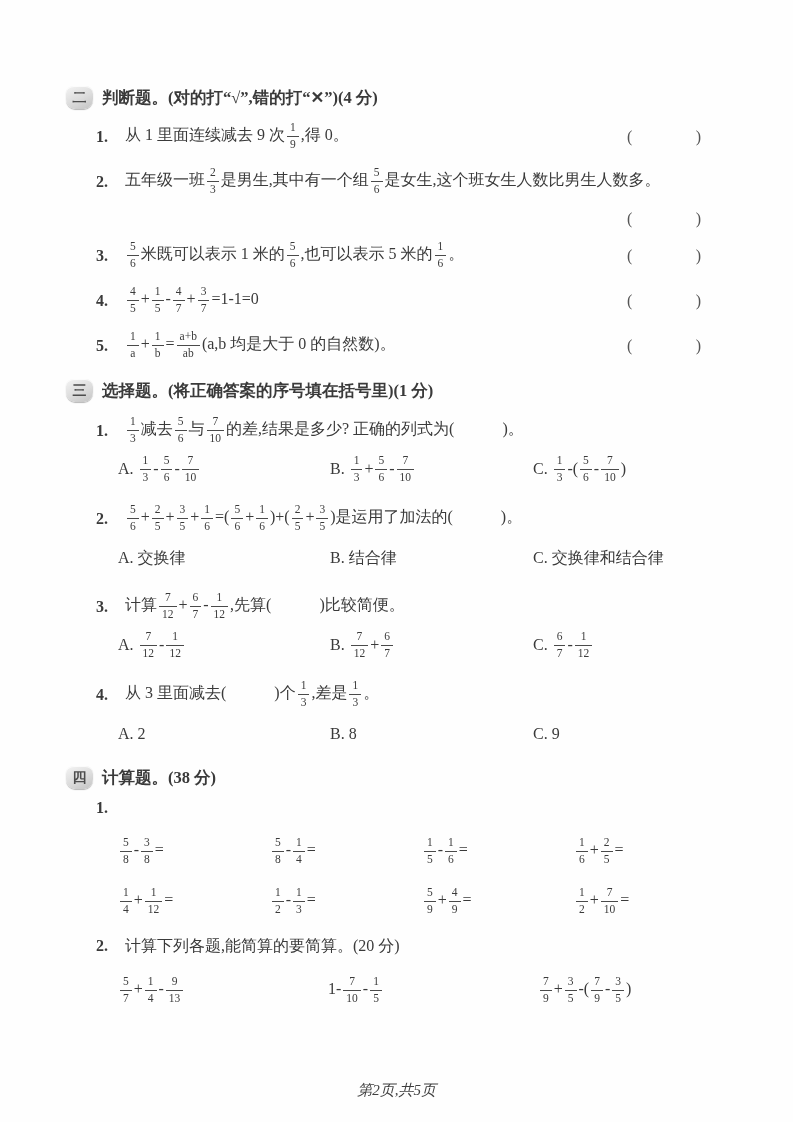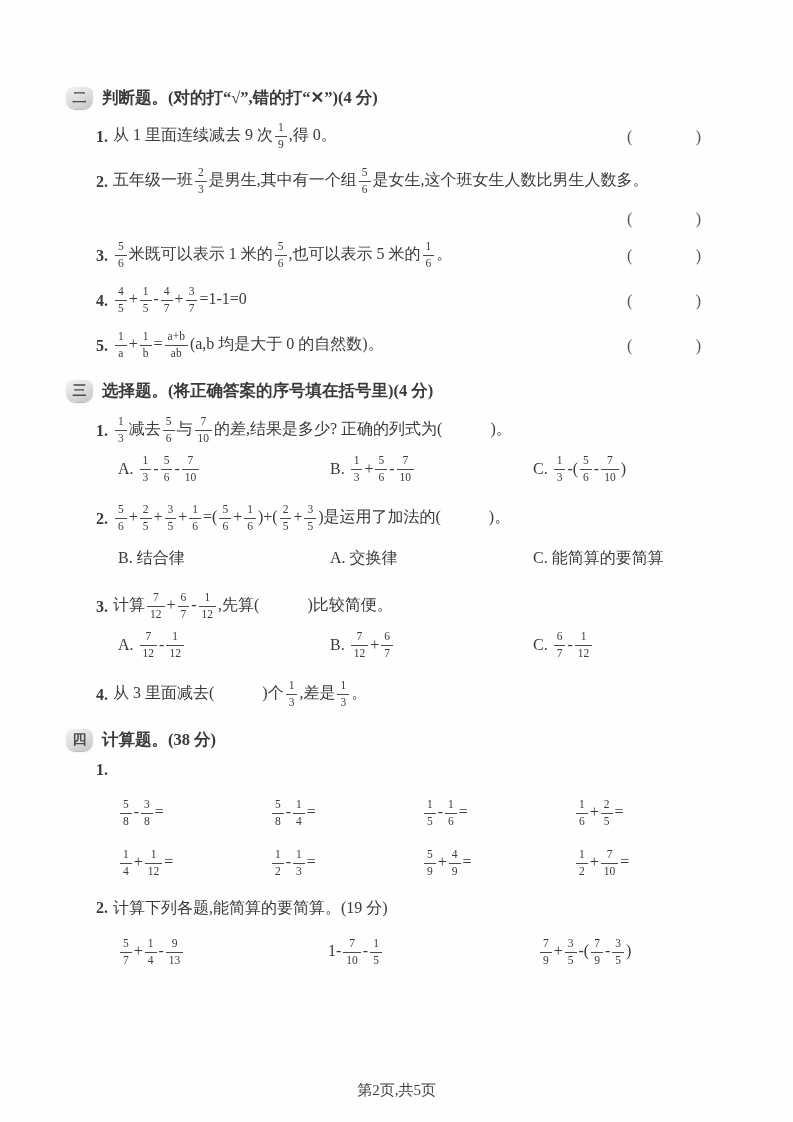--- a/index.html
+++ b/index.html
@@ -40,21 +40,21 @@
 
   
   .q-row {
     display: flex;
     align-items: center;
     padding-left: 30px;
     margin: 11px 0;
     min-height: 34px;
   }
   .q-no { font-weight: bold; margin-right: 5px; flex: none; }
-  .q-text { flex: 1; }
+  .q-text { flex: 1; margin-left: 12px; }
   .ans {
     width: 74px;
     flex: none;
     margin-left: 10px;
     display: flex;
     justify-content: space-between;
     color: #555;
   }
   .ans-line {
     display: flex;
@@ -110,20 +110,21 @@
   .stem-row { margin: 12px 0 6px; }
 
   .footer {
     position: absolute;
     bottom: 22px;
     left: 0;
     width: 100%;
     text-align: center;
     font-size: 15px;
     color: #3f3f3f;
+    font-style: italic;
   }
 </style>
 </head>
 <body>
 
 <div class="page">
 
   <div class="section">
     <div class="sec-header">
       <span class="badge">二</span>
@@ -174,56 +175,61 @@
       <span class="ans">
         <span>(</span>
         <span>)</span>
       </span>
     </div>
   </div>
 
   <div class="section">
     <div class="sec-header">
       <span class="badge">三</span>
-      <span>选择题。(将正确答案的序号填在括号里)(4 分)</span>
+      <span>选择题。(将正确答案的序号填在括号里)(1 分)</span>
     </div>
 
     <div class="q-row stem-row">
       <span class="q-no">1.</span>
       <span class="q-text"><span class="frac"><span class="num">1</span><span class="den">3</span></span>减去<span class="frac"><span class="num">5</span><span class="den">6</span></span>与<span class="frac"><span class="num">7</span><span class="den">10</span></span>的差,结果是多少? 正确的列式为(　　　)。</span>
     </div>
     <div class="opts">
       <span class="opt"><span class="opt-label">A.</span><span><span class="frac"><span class="num">1</span><span class="den">3</span></span>-<span class="frac"><span class="num">5</span><span class="den">6</span></span>-<span class="frac"><span class="num">7</span><span class="den">10</span></span></span></span>
       <span class="opt"><span class="opt-label">B.</span><span><span class="frac"><span class="num">1</span><span class="den">3</span></span>+<span class="frac"><span class="num">5</span><span class="den">6</span></span>-<span class="frac"><span class="num">7</span><span class="den">10</span></span></span></span>
       <span class="opt"><span class="opt-label">C.</span><span><span class="frac"><span class="num">1</span><span class="den">3</span></span>-(<span class="frac"><span class="num">5</span><span class="den">6</span></span>-<span class="frac"><span class="num">7</span><span class="den">10</span></span>)</span></span>
     </div>
 
     <div class="q-row stem-row">
       <span class="q-no">2.</span>
       <span class="q-text"><span class="frac"><span class="num">5</span><span class="den">6</span></span>+<span class="frac"><span class="num">2</span><span class="den">5</span></span>+<span class="frac"><span class="num">3</span><span class="den">5</span></span>+<span class="frac"><span class="num">1</span><span class="den">6</span></span>=(<span class="frac"><span class="num">5</span><span class="den">6</span></span>+<span class="frac"><span class="num">1</span><span class="den">6</span></span>)+(<span class="frac"><span class="num">2</span><span class="den">5</span></span>+<span class="frac"><span class="num">3</span><span class="den">5</span></span>)是运用了加法的(　　　)。</span>
     </div>
     <div class="opts">
+      <span class="opt"><span class="opt-label">A.</span><span>交换律</span></span>
       <span class="opt"><span class="opt-label">B.</span><span>结合律</span></span>
-      <span class="opt"><span class="opt-label">A.</span><span>交换律</span></span>
-      <span class="opt"><span class="opt-label">C.</span><span>能简算的要简算</span></span>
+      <span class="opt"><span class="opt-label">C.</span><span>交换律和结合律</span></span>
     </div>
 
     <div class="q-row stem-row">
       <span class="q-no">3.</span>
       <span class="q-text">计算<span class="frac"><span class="num">7</span><span class="den">12</span></span>+<span class="frac"><span class="num">6</span><span class="den">7</span></span>-<span class="frac"><span class="num">1</span><span class="den">12</span></span>,先算(　　　)比较简便。</span>
     </div>
     <div class="opts">
       <span class="opt"><span class="opt-label">A.</span><span><span class="frac"><span class="num">7</span><span class="den">12</span></span>-<span class="frac"><span class="num">1</span><span class="den">12</span></span></span></span>
       <span class="opt"><span class="opt-label">B.</span><span><span class="frac"><span class="num">7</span><span class="den">12</span></span>+<span class="frac"><span class="num">6</span><span class="den">7</span></span></span></span>
       <span class="opt"><span class="opt-label">C.</span><span><span class="frac"><span class="num">6</span><span class="den">7</span></span>-<span class="frac"><span class="num">1</span><span class="den">12</span></span></span></span>
     </div>
 
     <div class="q-row stem-row">
       <span class="q-no">4.</span>
       <span class="q-text">从 3 里面减去(　　　)个<span class="frac"><span class="num">1</span><span class="den">3</span></span>,差是<span class="frac"><span class="num">1</span><span class="den">3</span></span>。</span>
+    </div>
+    <div class="opts">
+      <span class="opt"><span class="opt-label">A.</span><span>2</span></span>
+      <span class="opt"><span class="opt-label">B.</span><span>8</span></span>
+      <span class="opt"><span class="opt-label">C.</span><span>9</span></span>
     </div>
   </div>
 
   <div class="section">
     <div class="sec-header">
       <span class="badge">四</span>
       <span>计算题。(38 分)</span>
     </div>
 
     <div class="q-row" style="min-height:22px; margin:6px 0 0;">
@@ -238,21 +244,21 @@
     </div>
     <div class="calc-row4">
       <span><span class="frac"><span class="num">1</span><span class="den">4</span></span>+<span class="frac"><span class="num">1</span><span class="den">12</span></span>=</span>
       <span><span class="frac"><span class="num">1</span><span class="den">2</span></span>-<span class="frac"><span class="num">1</span><span class="den">3</span></span>=</span>
       <span><span class="frac"><span class="num">5</span><span class="den">9</span></span>+<span class="frac"><span class="num">4</span><span class="den">9</span></span>=</span>
       <span><span class="frac"><span class="num">1</span><span class="den">2</span></span>+<span class="frac"><span class="num">7</span><span class="den">10</span></span>=</span>
     </div>
 
     <div class="q-row" style="min-height:22px; margin:10px 0 0;">
       <span class="q-no">2.</span>
-      <span class="q-text">计算下列各题,能简算的要简算。(19 分)</span>
+      <span class="q-text">计算下列各题,能简算的要简算。(20 分)</span>
     </div>
 
     <div class="calc-row3">
       <span><span class="frac"><span class="num">5</span><span class="den">7</span></span>+<span class="frac"><span class="num">1</span><span class="den">4</span></span>-<span class="frac"><span class="num">9</span><span class="den">13</span></span></span>
       <span>1-<span class="frac"><span class="num">7</span><span class="den">10</span></span>-<span class="frac"><span class="num">1</span><span class="den">5</span></span></span>
       <span><span class="frac"><span class="num">7</span><span class="den">9</span></span>+<span class="frac"><span class="num">3</span><span class="den">5</span></span>-(<span class="frac"><span class="num">7</span><span class="den">9</span></span>-<span class="frac"><span class="num">3</span><span class="den">5</span></span>)</span>
     </div>
   </div>
 
 </div>

